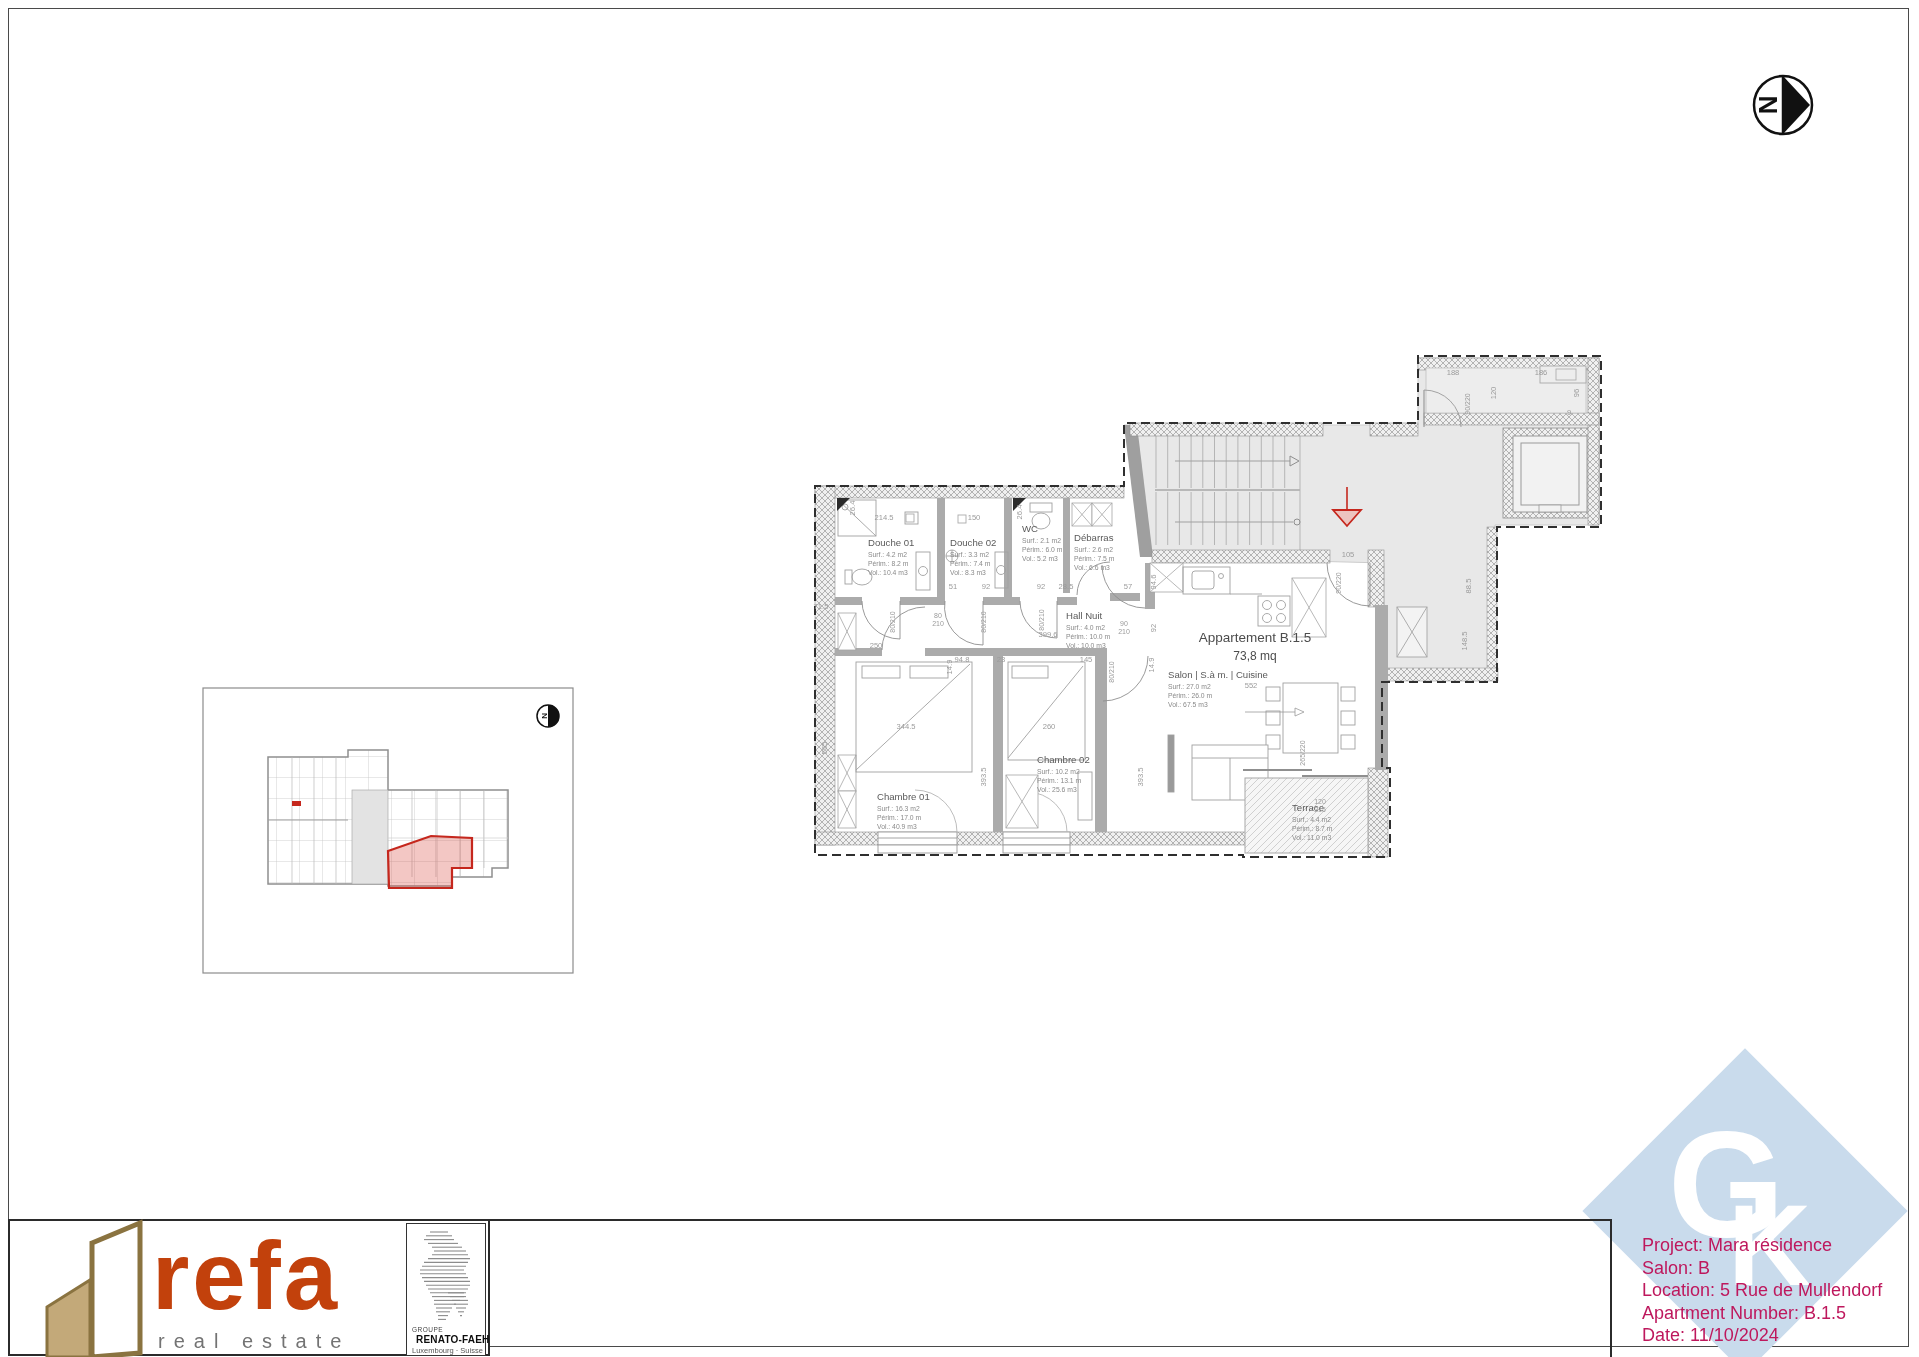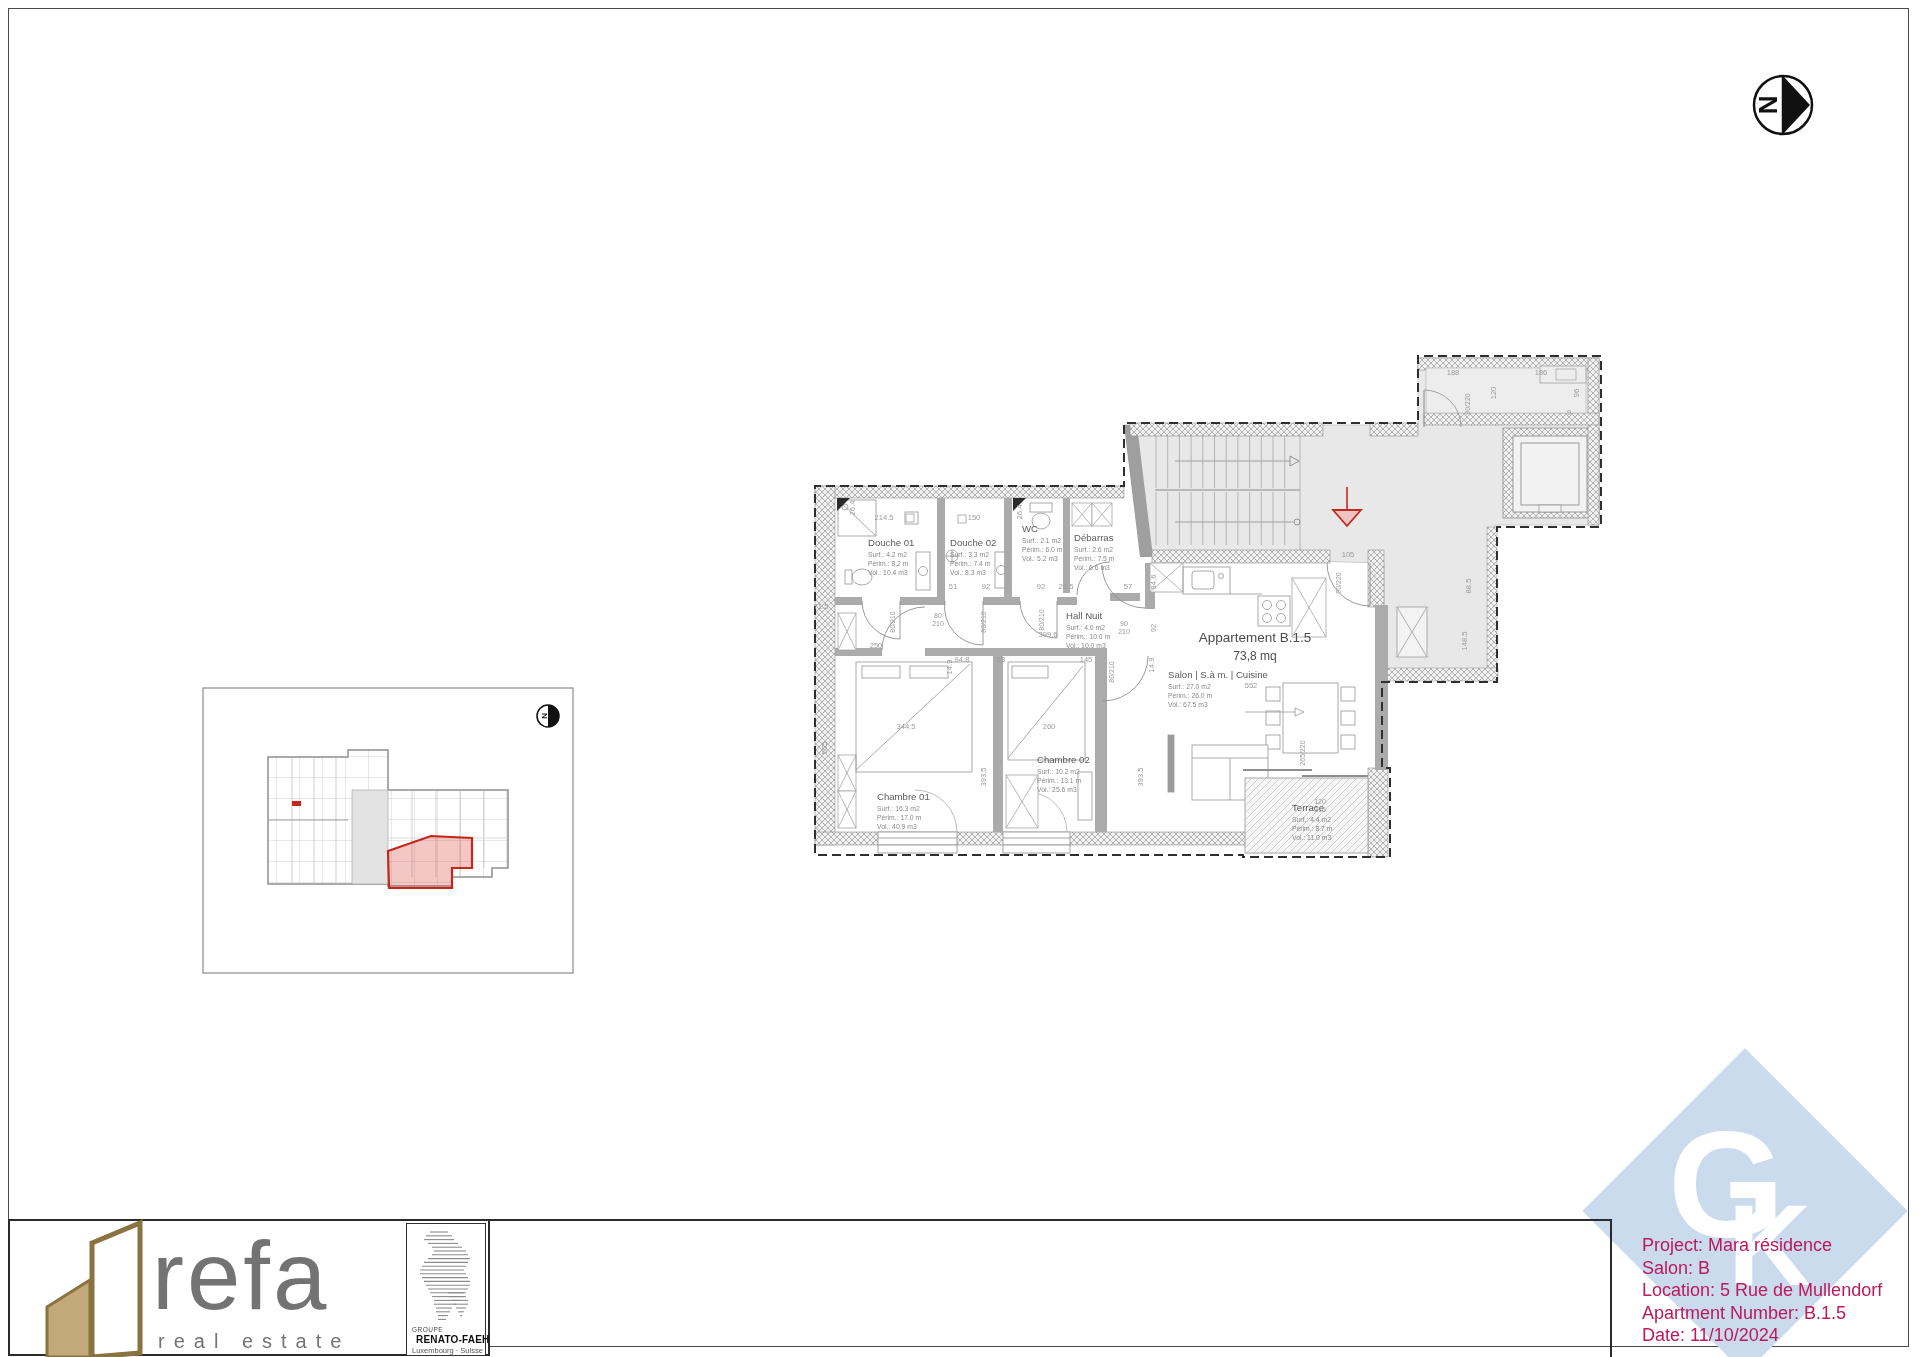--- a/index.html
+++ b/index.html
@@ -5,21 +5,21 @@
   html,body{margin:0;padding:0;background:#ffffff;}
   body{width:1919px;height:1357px;position:relative;overflow:hidden;
        font-family:"Liberation Sans", sans-serif;}
   .abs{position:absolute;}
   #page-border{left:8px;top:8px;width:1901px;height:1339px;border:1px solid #4a4a4a;box-sizing:border-box;}
   
   #footer-rule{left:8px;top:1219px;width:1603px;border-top:2px solid #2b2b2b;}
   #info-divider{left:1610px;top:1219px;height:138px;border-left:2px solid #2b2b2b;}
   #refa-box{left:8px;top:1219px;width:482px;height:137px;border:2px solid #2b2b2b;box-sizing:border-box;background:#fff;}
   #groupe-box{left:406px;top:1223px;width:80px;height:133px;border:1px solid #333;box-sizing:border-box;background:#fff;}
-  #refa-word{left:152px;top:1228px;color:#737373;font-size:96px;font-weight:400;letter-spacing:3px;line-height:1;}
+  #refa-word{left:152px;top:1228px;color:#c2410c;font-size:96px;font-weight:700;letter-spacing:3px;line-height:1;}
   #refa-tagline{left:158px;top:1330px;color:#737373;font-size:20px;letter-spacing:9px;}
   #groupe-label{left:412px;top:1326px;font-size:6.5px;color:#444;letter-spacing:.5px;}
   #groupe-name{left:416px;top:1334px;font-size:10px;font-weight:700;color:#0d0d0d;letter-spacing:.2px;}
   #groupe-sub{left:412px;top:1346px;font-size:7.5px;color:#555;text-align:right;}
   #gk-diamond{left:1630px;top:1096px;width:230px;height:230px;transform:rotate(45deg);background:#c9dbec;}
   .gk-letter{color:#ffffff;font-weight:700;line-height:1;}
   #gk-g{left:1668px;top:1110px;font-size:150px;}
   #gk-k{left:1728px;top:1188px;font-size:115px;}
   #info-panel{left:1642px;top:1234px;color:#be185d;font-size:18px;line-height:22.5px;}
   #info-panel div{white-space:nowrap;}

